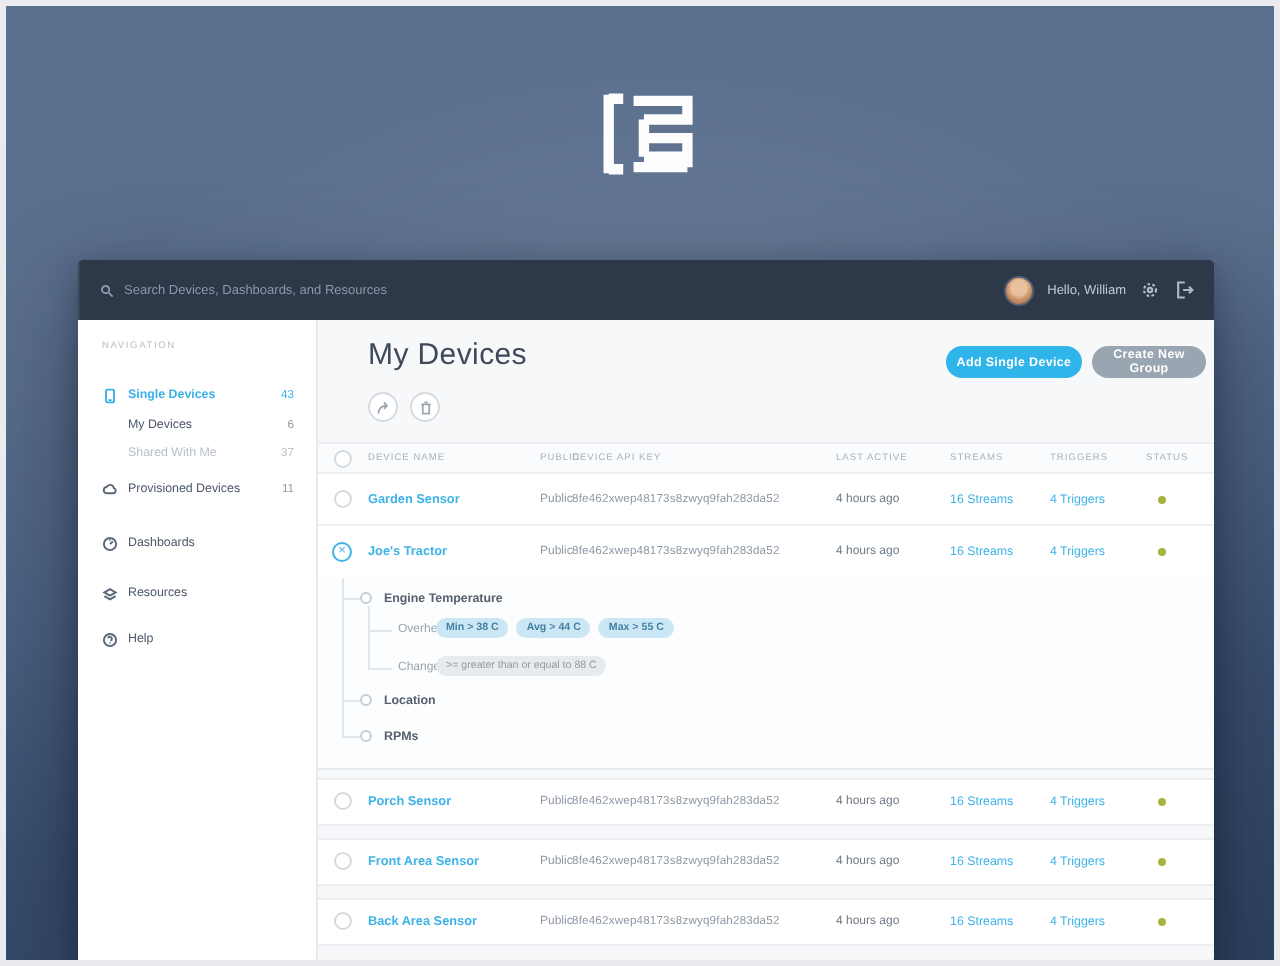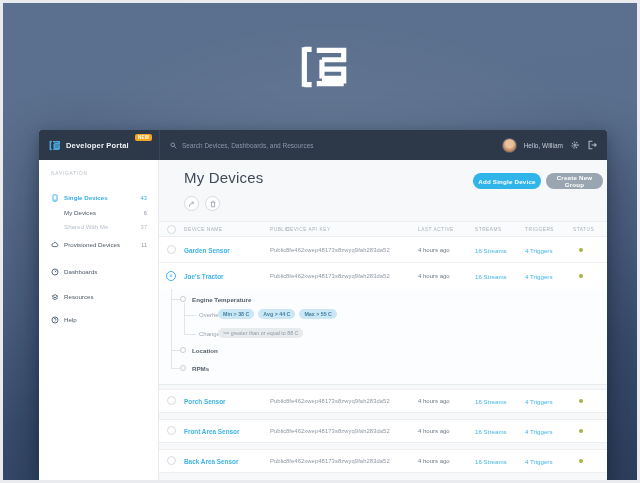--- a/index.html
+++ b/index.html
@@ -100,28 +100,20 @@
 <div class="stage">
 
   <svg class="hero-logo" viewBox="0 0 56 56">
     <path d="M10 11 H17 M10 9 V47 M10 45 H17"></path>
     <path d="M22 12 H48 V21 H27 M27 21 V39 M27 30 H48 V39 H27 M22 44 H48 M48 39 V44"></path>
   </svg>
 
   <div class="window">
 
     <div class="navbar">
-      <div class="brand">
-        <svg viewBox="0 0 56 56">
-          <path d="M10 11 H17 M10 9 V47 M10 45 H17"></path>
-          <path d="M22 12 H48 V21 H27 M27 21 V39 M27 30 H48 V39 H27 M22 44 H48 M48 39 V44"></path>
-        </svg>
-        <span class="brand-name">Developer Portal</span>
-        <span class="brand-badge">NEW</span>
-      </div>
       <div class="searchbox">
         <svg class="search-icon" viewBox="0 0 10 10">
           <circle cx="4" cy="4" r="2.6"></circle>
             <line x1="6.2" y1="6.2" x2="9" y2="9"></line>
         </svg>
         <input class="search-input" type="text" placeholder="Search Devices, Dashboards, and Resources" style="">
       </div>
       <div class="userarea">
         <span class="avatar"></span>
         <span class="greeting">Hello, William</span>

